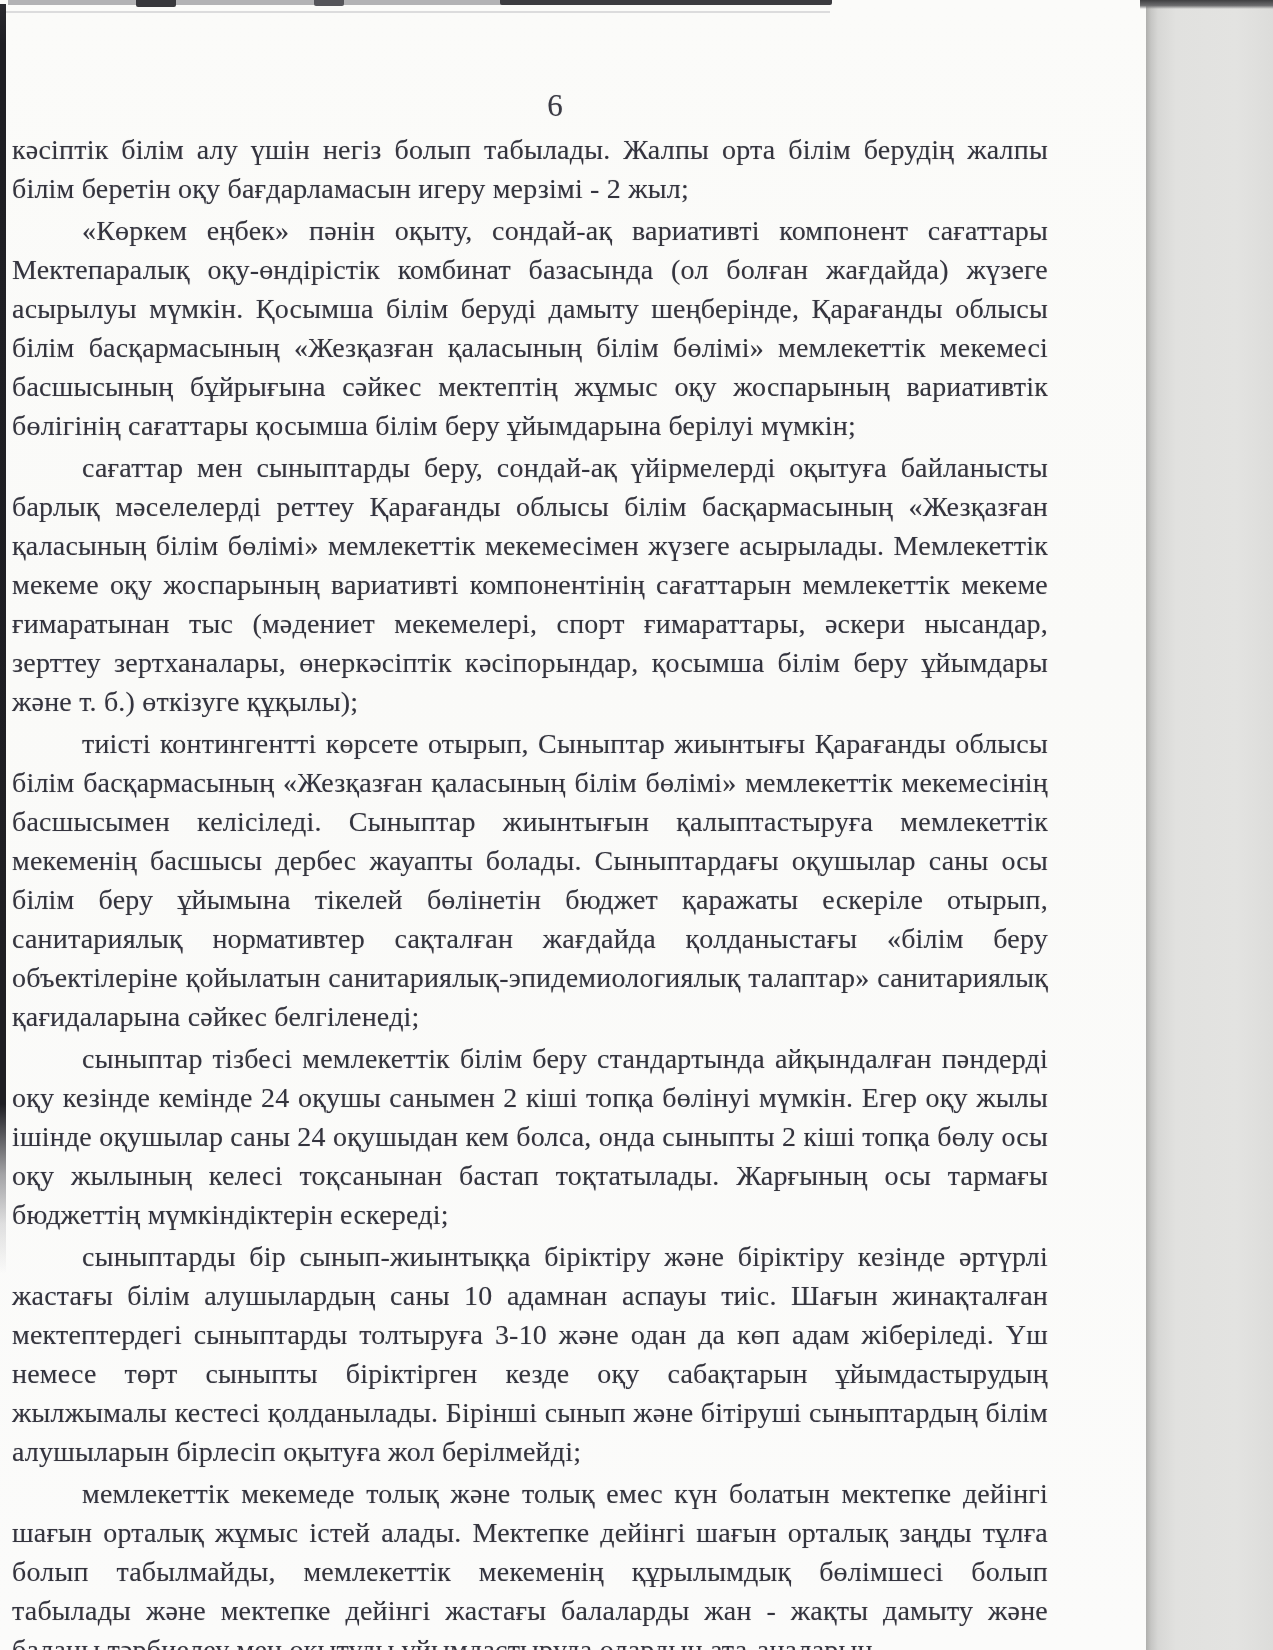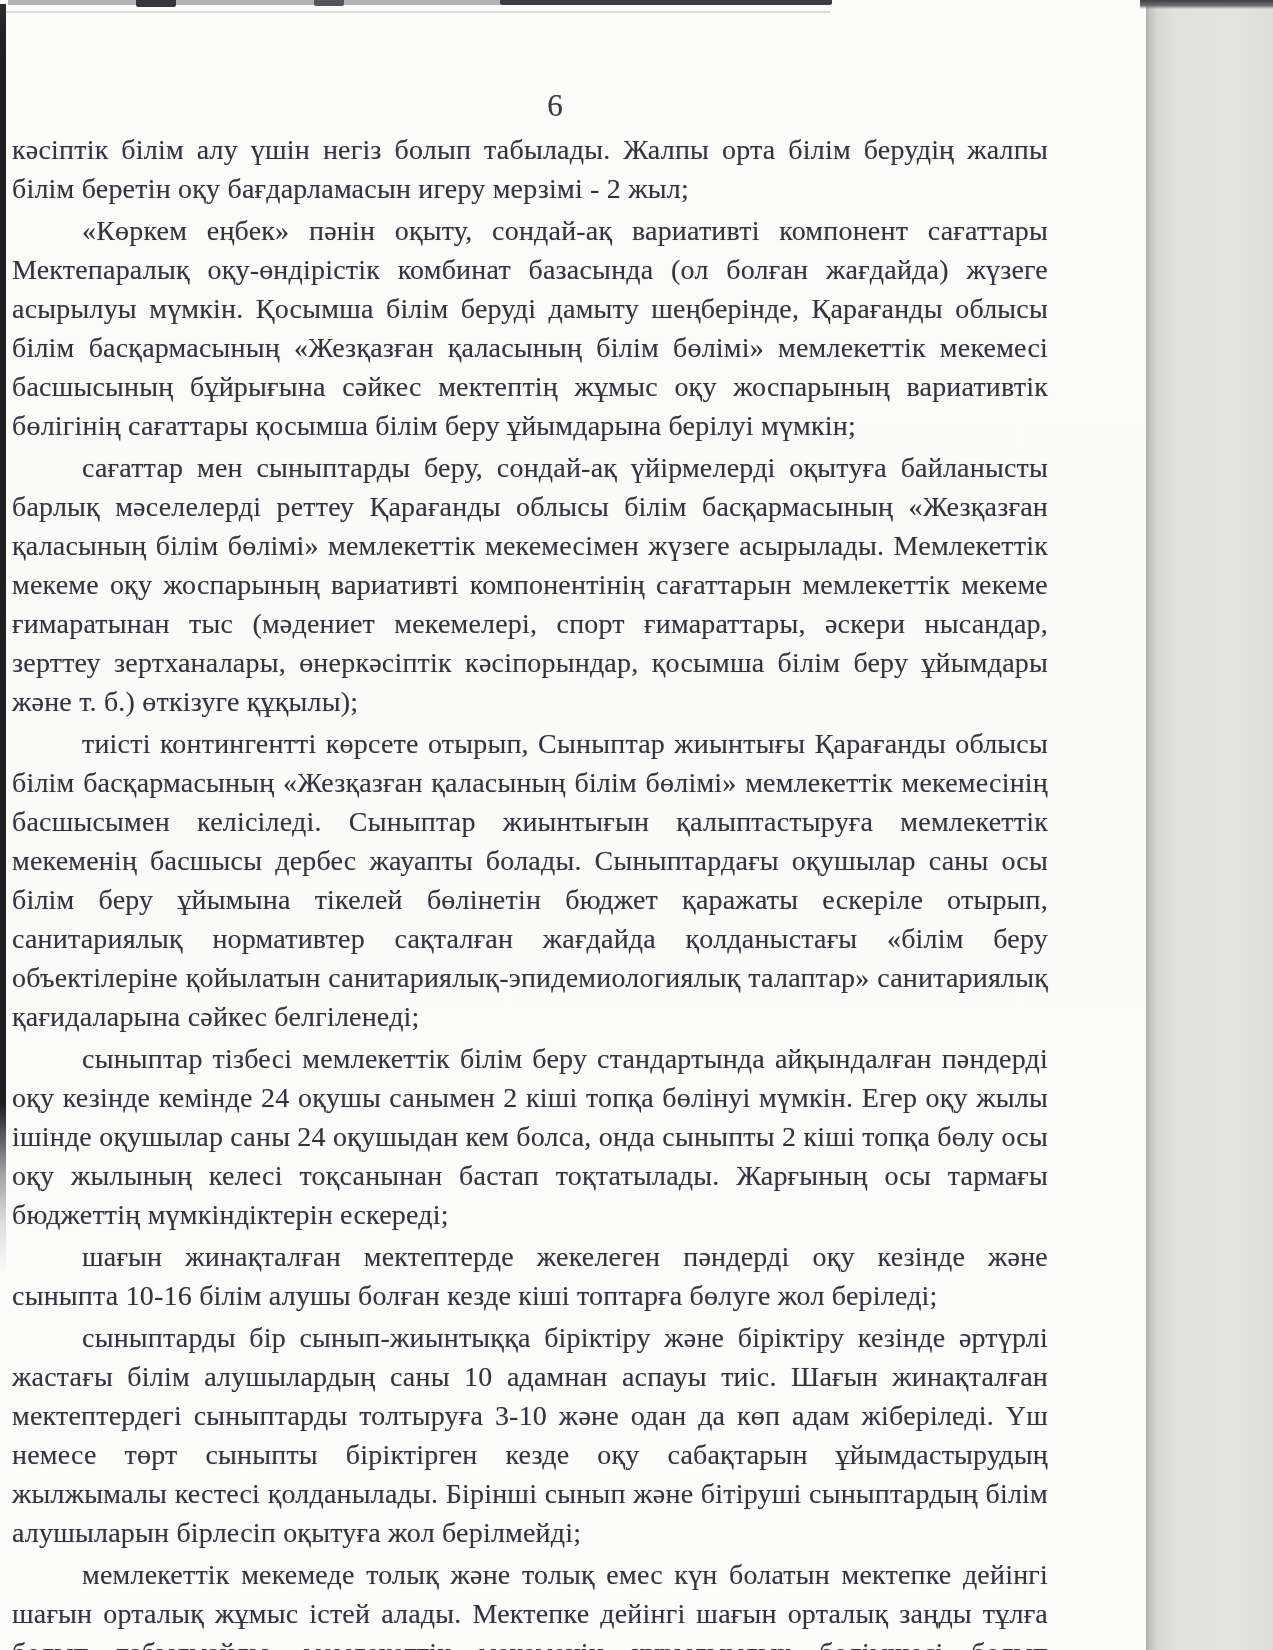--- a/index.html
+++ b/index.html
@@ -126,18 +126,17 @@
   <div class="scan-strip-left"></div>
 
   <div class="page-number">6</div>
 
   <div class="body-text">
     <p class="no-indent">кәсіптік білім алу үшін негіз болып табылады. Жалпы орта білім берудің жалпы білім беретін оқу бағдарламасын игеру мерзімі - 2 жыл;</p>
     <p>«Көркем еңбек» пәнін оқыту, сондай-ақ вариативті компонент сағаттары Мектепаралық оқу-өндірістік комбинат базасында (ол болған жағдайда) жүзеге асырылуы мүмкін. Қосымша білім беруді дамыту шеңберінде, Қарағанды облысы білім басқармасының «Жезқазған қаласының білім бөлімі» мемлекеттік мекемесі басшысының бұйрығына сәйкес мектептің жұмыс оқу жоспарының вариативтік бөлігінің сағаттары қосымша білім беру ұйымдарына берілуі мүмкін;</p>
     <p>сағаттар мен сыныптарды беру, сондай-ақ үйірмелерді оқытуға байланысты барлық мәселелерді реттеу Қарағанды облысы білім басқармасының «Жезқазған қаласының білім бөлімі» мемлекеттік мекемесімен жүзеге асырылады. Мемлекеттік мекеме оқу жоспарының вариативті компонентінің сағаттарын мемлекеттік мекеме ғимаратынан тыс (мәдениет мекемелері, спорт ғимараттары, әскери нысандар, зерттеу зертханалары, өнеркәсіптік кәсіпорындар, қосымша білім беру ұйымдары және т. б.) өткізуге құқылы);</p>
     <p>тиісті контингентті көрсете отырып, Сыныптар жиынтығы Қарағанды облысы білім басқармасының «Жезқазған қаласының білім бөлімі» мемлекеттік мекемесінің басшысымен келісіледі. Сыныптар жиынтығын қалыптастыруға мемлекеттік мекеменің басшысы дербес жауапты болады. Сыныптардағы оқушылар саны осы білім беру ұйымына тікелей бөлінетін бюджет қаражаты ескеріле отырып, санитариялық нормативтер сақталған жағдайда қолданыстағы «білім беру объектілеріне қойылатын санитариялық-эпидемиологиялық талаптар» санитариялық қағидаларына сәйкес белгіленеді;</p>
     <p>сыныптар тізбесі мемлекеттік білім беру стандартында айқындалған пәндерді оқу кезінде кемінде 24 оқушы санымен 2 кіші топқа бөлінуі мүмкін. Егер оқу жылы ішінде оқушылар саны 24 оқушыдан кем болса, онда сыныпты 2 кіші топқа бөлу осы оқу жылының келесі тоқсанынан бастап тоқтатылады. Жарғының осы тармағы бюджеттің мүмкіндіктерін ескереді;</p>
-    <p>шағын жинақталған мектептерде жекелеген пәндерді оқу кезінде және сыныпта 10-16 білім алушы болған кезде кіші топтарға бөлуге жол беріледі;</p>
     <p>сыныптарды бір сынып-жиынтыққа біріктіру және біріктіру кезінде әртүрлі жастағы білім алушылардың саны 10 адамнан аспауы тиіс. Шағын жинақталған мектептердегі сыныптарды толтыруға 3-10 және одан да көп адам жіберіледі. Үш немесе төрт сыныпты біріктірген кезде оқу сабақтарын ұйымдастырудың жылжымалы кестесі қолданылады. Бірінші сынып және бітіруші сыныптардың білім алушыларын бірлесіп оқытуға жол берілмейді;</p>
     <p>мемлекеттік мекемеде толық және толық емес күн болатын мектепке дейінгі шағын орталық жұмыс істей алады. Мектепке дейінгі шағын орталық заңды тұлға болып табылмайды, мемлекеттік мекеменің құрылымдық бөлімшесі болып табылады және мектепке дейінгі жастағы балаларды жан - жақты дамыту және баланы тәрбиелеу мен оқытуды ұйымдастыруда олардың ата-аналарын</p>
   </div>
 
 </div>
 
 </body></html>

